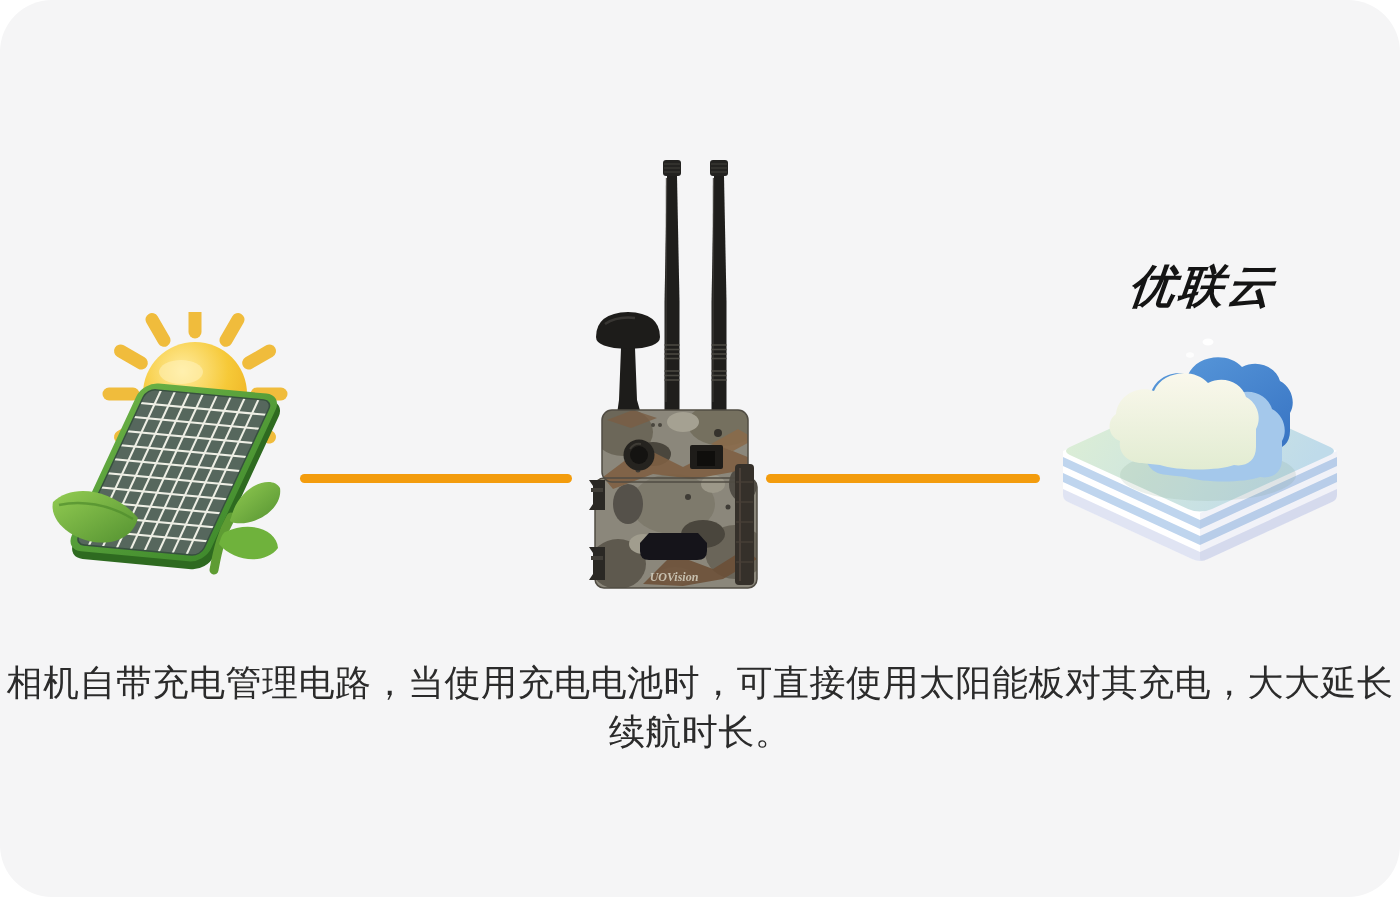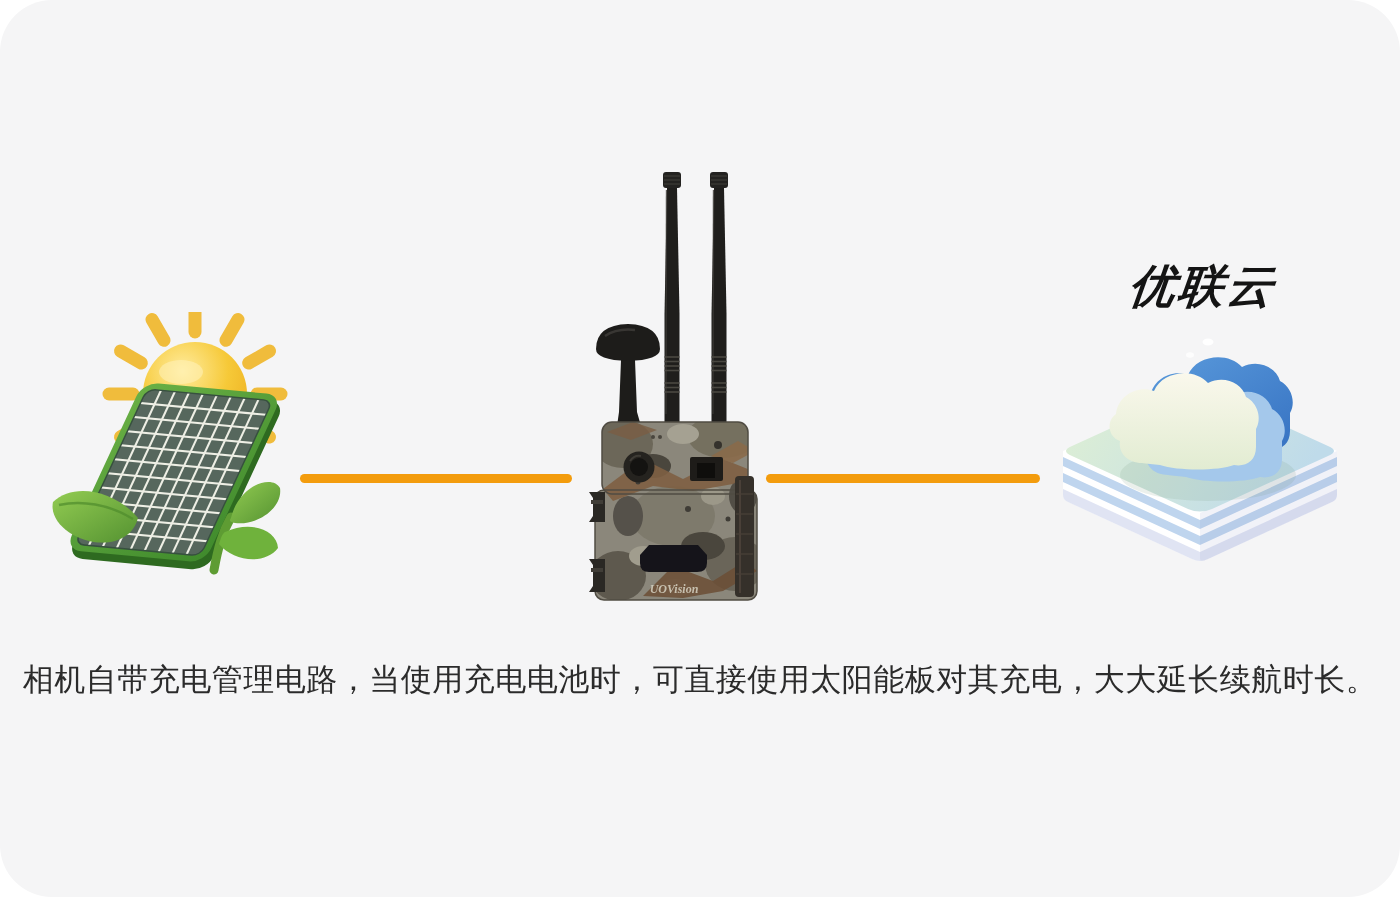--- a/index.html
+++ b/index.html
@@ -7,39 +7,39 @@
     width:1400px;height:897px;position:relative;overflow:hidden;
     background:#ffffff;
     font-family:"Liberation Sans", sans-serif;
   }
   .card{
     position:absolute;left:0;top:0;width:1400px;height:897px;
     border-radius:52px;background:#f5f5f6;
   }
   .icon-box{position:absolute;}
   .solar-box{left:45px;top:312px;width:250px;height:300px;}
-  .camera-box{left:583px;top:164px;width:190px;height:480px;}
+  .camera-box{left:583px;top:152px;width:190px;height:480px;}
   .cloud-box{left:1058px;top:325px;width:290px;height:245px;}
   .connector{
     position:absolute;top:474px;height:9px;border-radius:5px;
     background:#f39c0d;
   }
   .connector-left{left:300px;width:272px;}
   .connector-right{left:766px;width:274px;}
   .cloud-label{
     position:absolute;left:1080px;top:256px;width:245px;
     text-align:center;
     font-size:46px;font-weight:800;font-style:italic;
     letter-spacing:3px;color:#141414;
     transform:skewX(-6deg);
   }
   .caption{
     position:absolute;left:0;right:0;top:659px;
     text-align:center;
-    font-size:31px;font-weight:500;color:#2b2b2b;
+    font-size:36px;font-weight:500;color:#2b2b2b;
     letter-spacing:0.5px;
   }
 </style>
 </head>
 <body>
 
 <div class="card" style="background-color: rgb(245, 245, 246);">
 
   <div class="icon-box solar-box">
     <svg width="250" height="300" viewBox="0 0 250 300">

